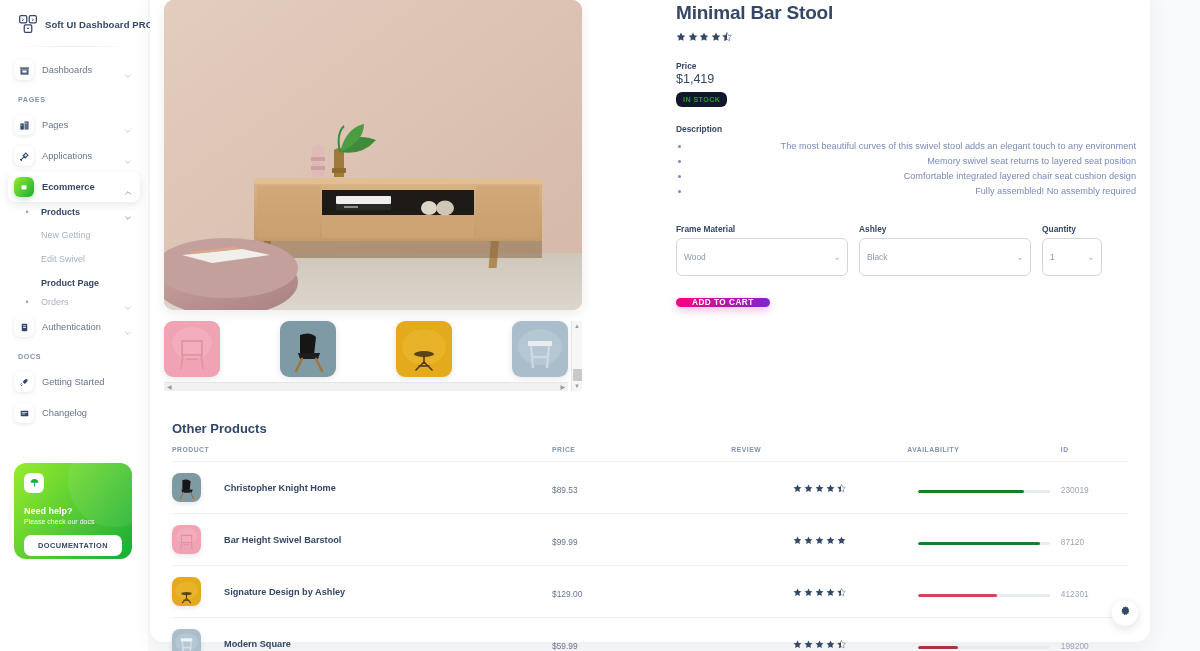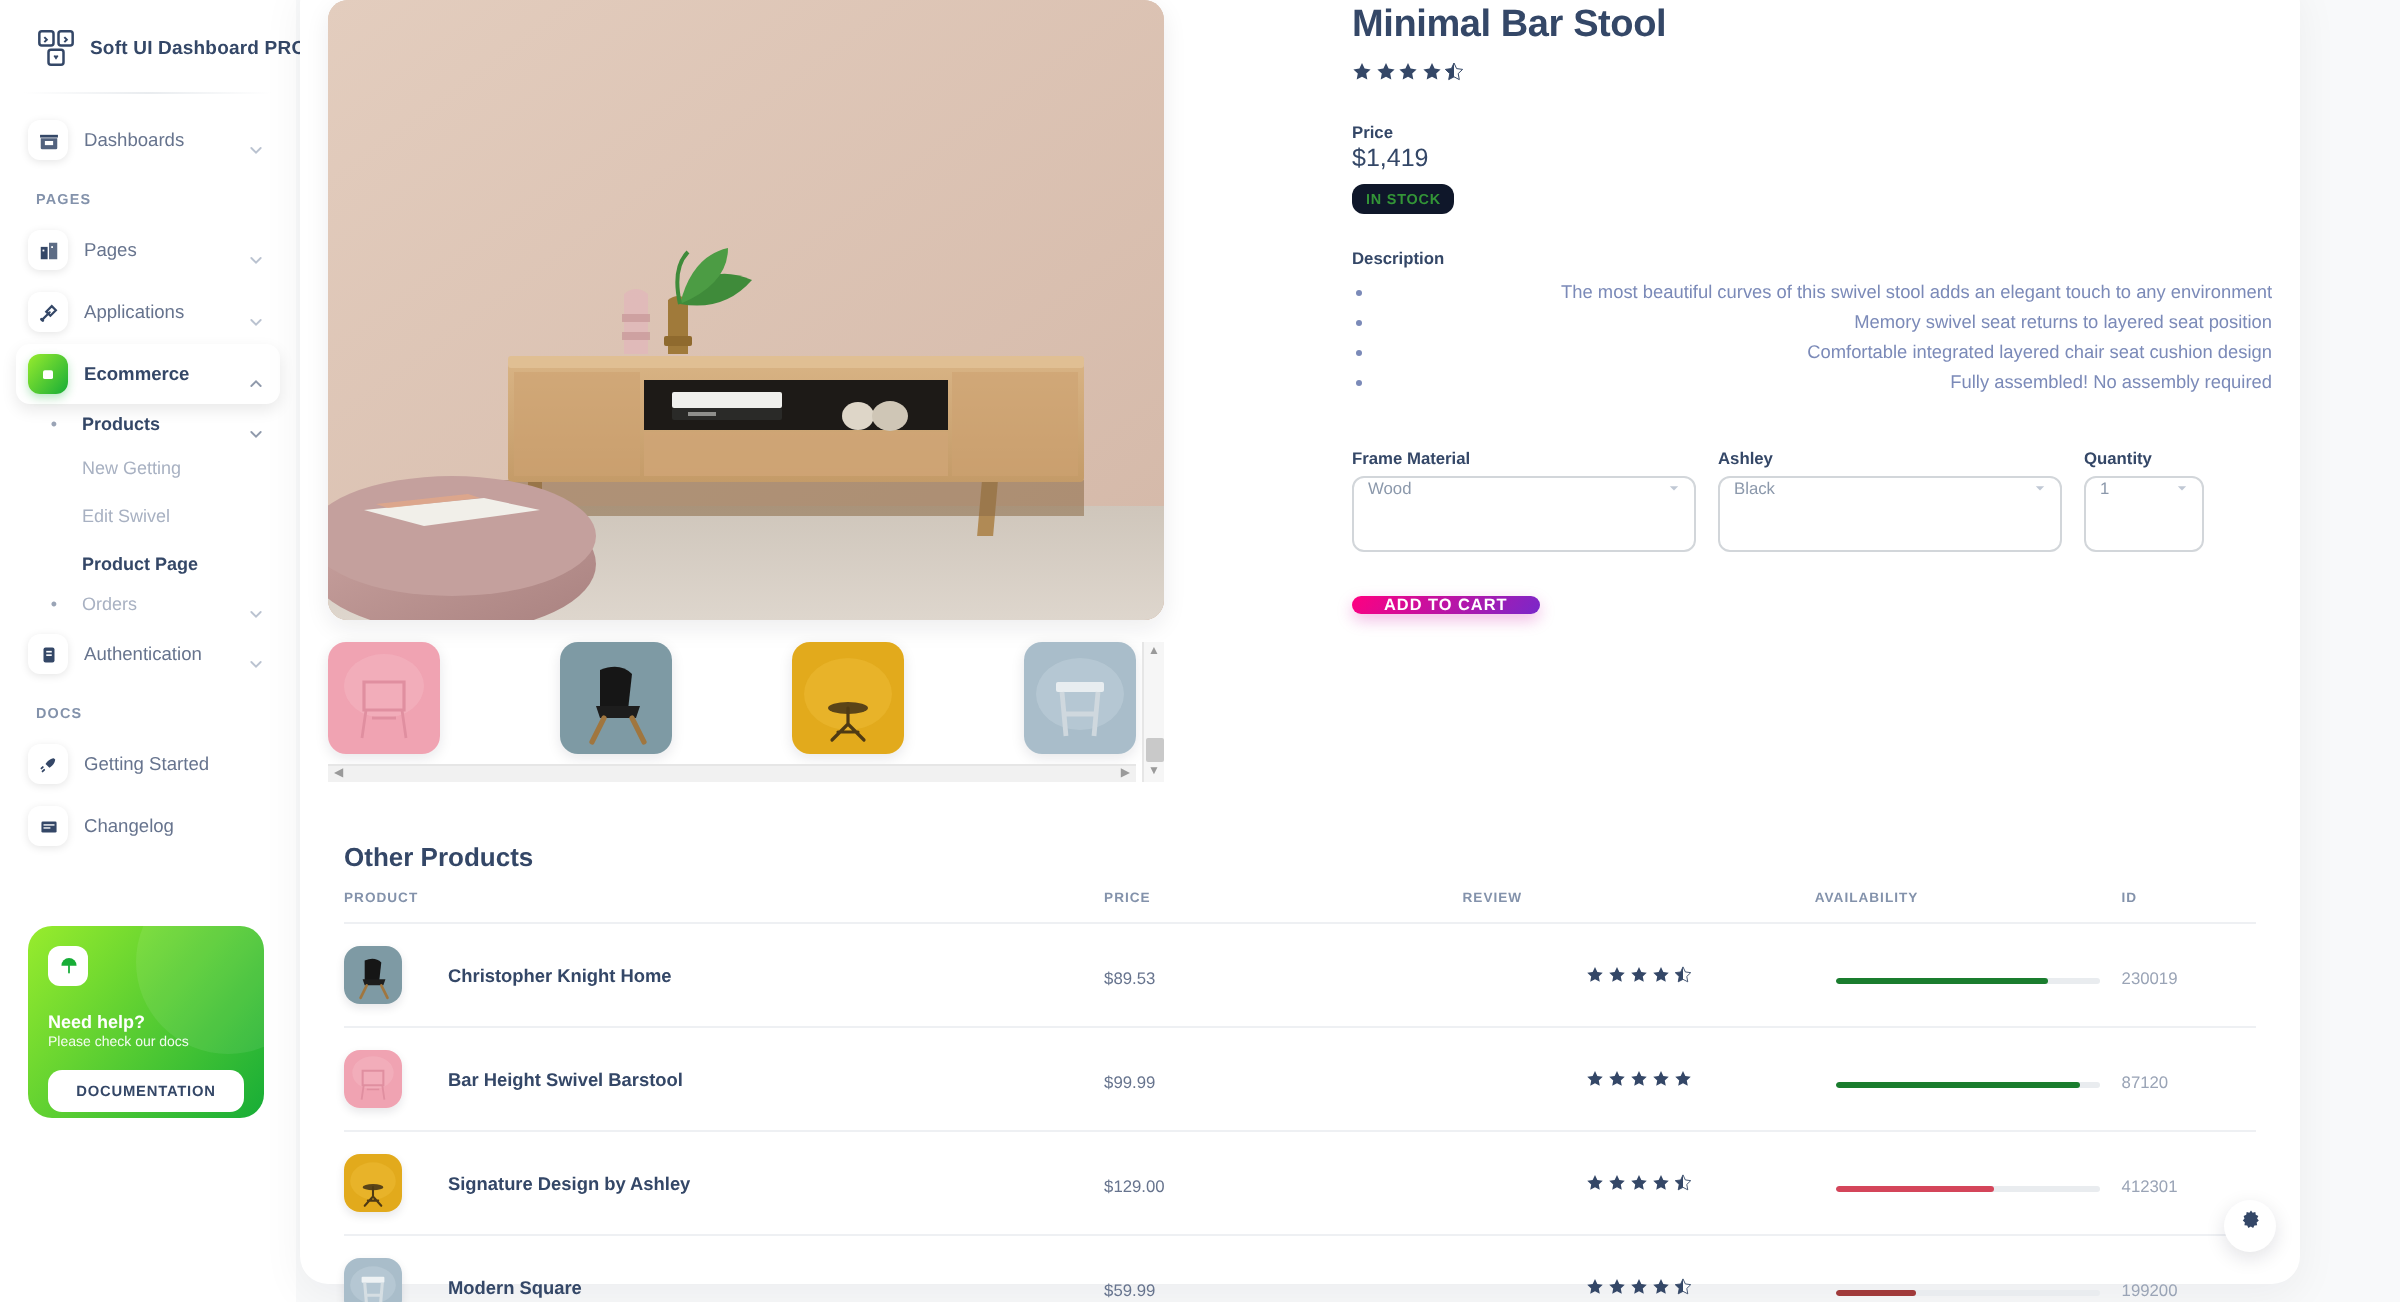--- a/index.html
+++ b/index.html
@@ -178,21 +178,21 @@
   }
   .desc-list li::marker { color: #7b8ab8; }
 
   .selectors { display: flex; margin-top: 25px; gap: 0; }
   .sel-group { }
   .sel-group.mat { width: 172px; }
   .sel-group.col { width: 172px; margin-left: 11px; }
   .sel-group.qty { width: 60px; margin-left: 11px; }
   .select-box {
     height: 38px; border: 1px solid #d2d6da; border-radius: 6px;
-    display: flex; align-items: flex-start; justify-content: space-between;
+    display: flex; align-items: center; justify-content: space-between;
     padding: 0 7px; font-size: 8.4px; color: #8b98ab; background: #fff;
     cursor: pointer; margin-top: 4px;
   }
   .caret { width: 6px; height: 6px; opacity: .5; }
 
   .btn-cart {
     margin-top: 22px; display: inline-block;
     background: linear-gradient(310deg,#7928ca,#ff0080);
     color: #fff; font-size: 8.2px; font-weight: 700; letter-spacing: .5px;
     padding: 0 16px; border-radius: 7px; border: none;

